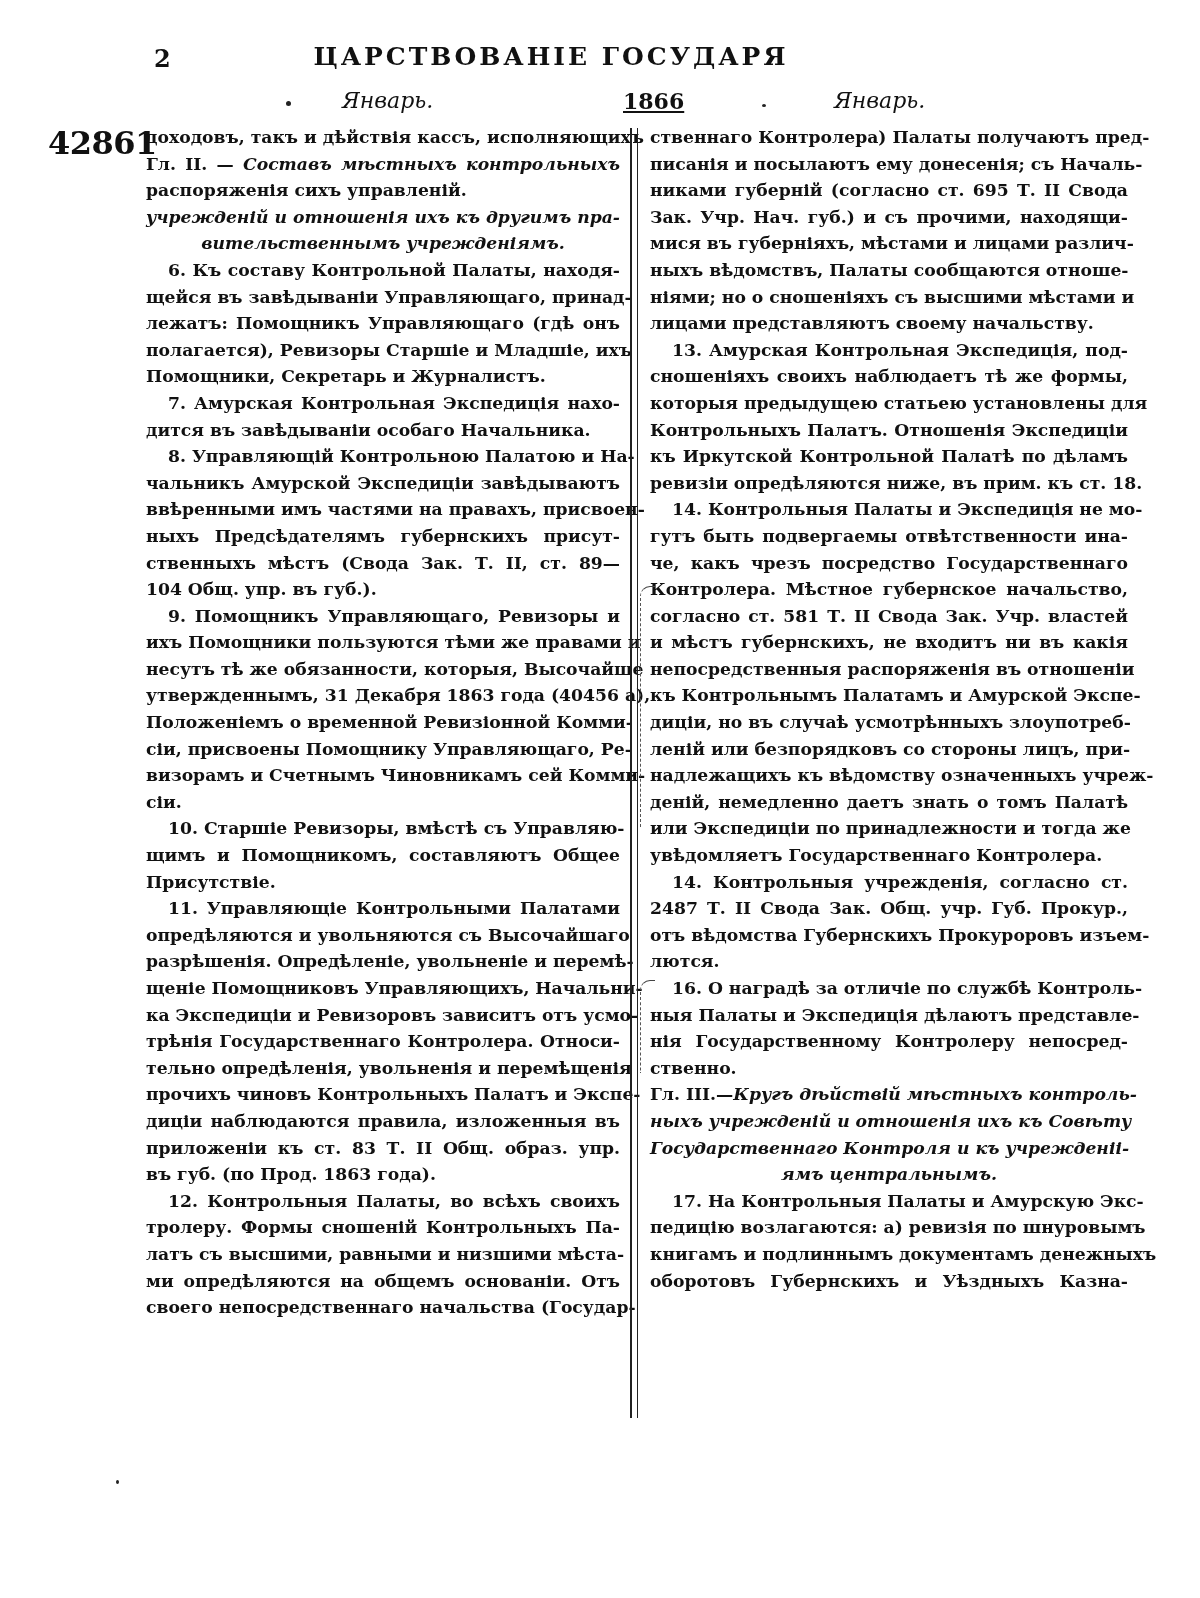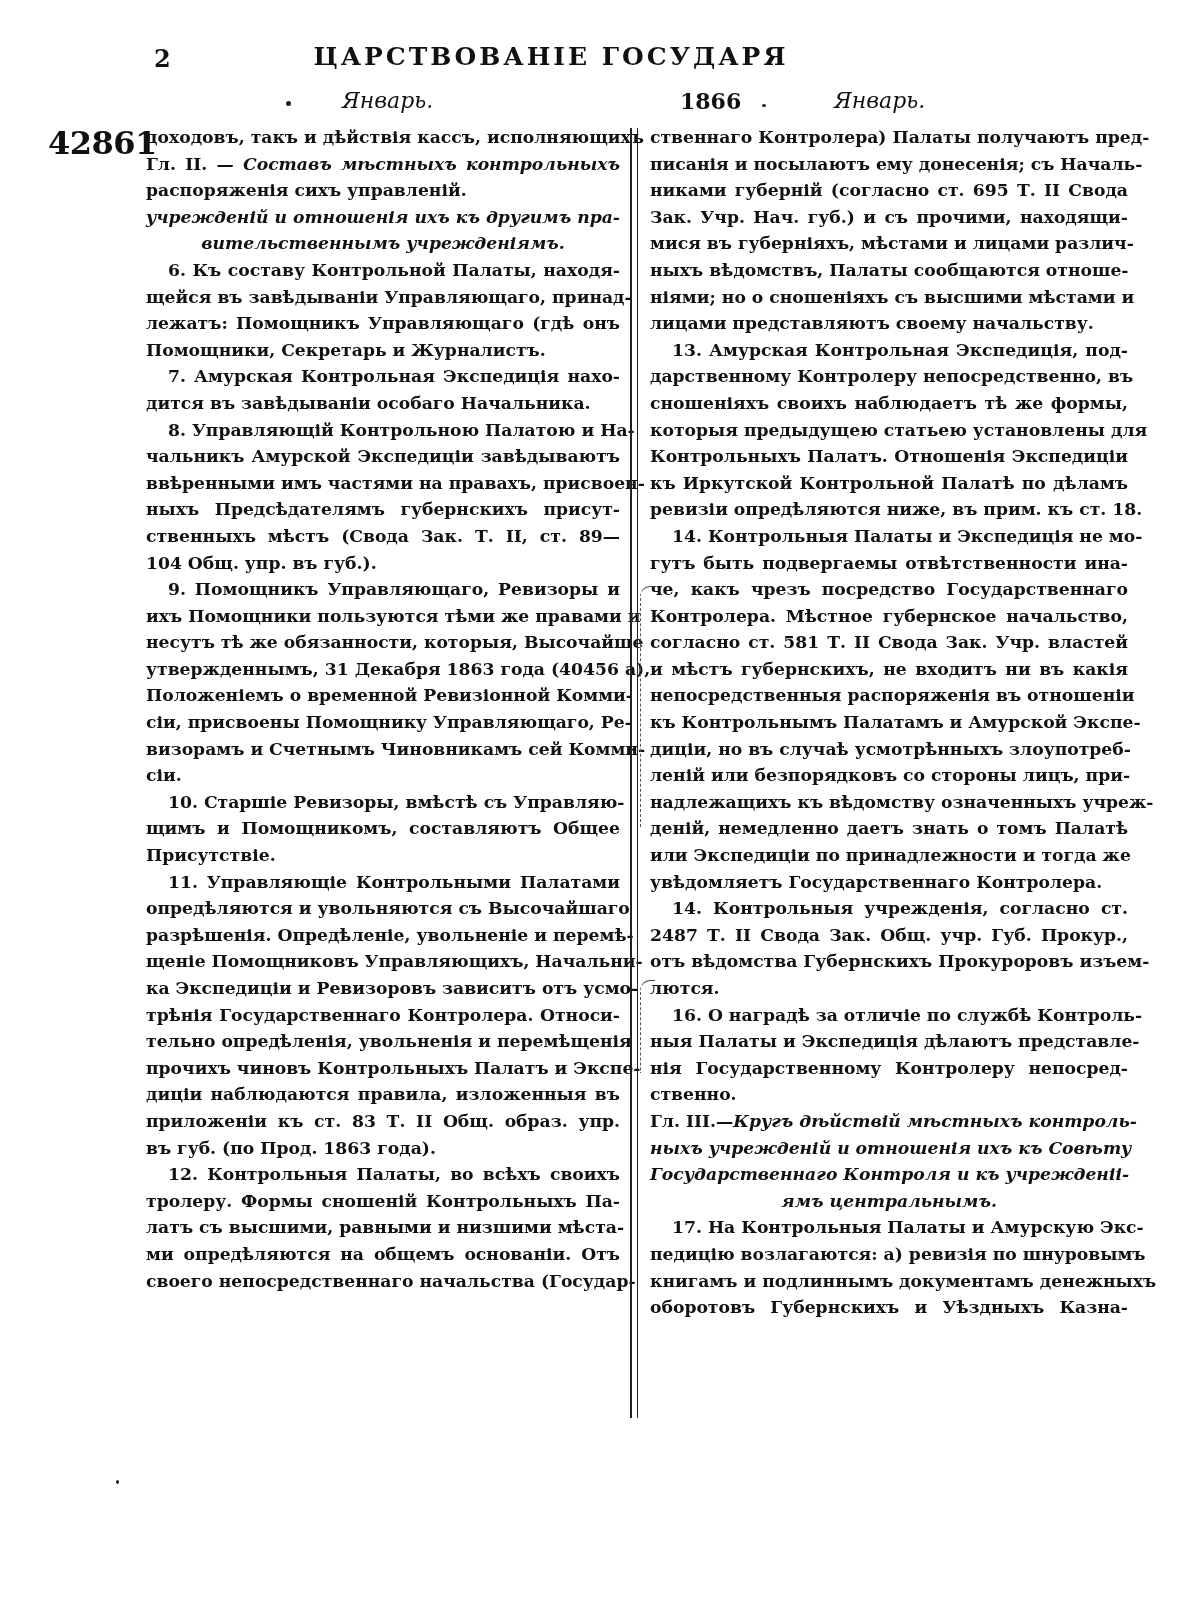--- a/index.html
+++ b/index.html
@@ -14,21 +14,21 @@
   }
   .running-head {
     position: absolute; left: 0; width: 1072px; top: 42px;
     text-align: center; font-size: 25px; letter-spacing: 3px; font-weight: bold;
     padding-left: 30px; box-sizing: border-box;
   }
   .dateline {
     position: absolute; top: 88px; height: 30px; font-size: 22px; margin-left: 44px;
   }
   .date-left { left: 298px; font-style: italic; }
-  .date-center { left: 636px; font-weight: bold; }
+  .date-center { left: 579px; font-weight: bold; text-decoration: underline; }
   .date-right { left: 790px; font-style: italic; }
   .stray-dot { position:absolute; width:5px; height:5px; background:#222; border-radius:50%; }
 
   .law-number {
     position: absolute; left: 48px; top: 124px;
     font-size: 32px; font-weight: 900; letter-spacing: -0.5px;
   }
   .column {
     position: absolute; top: 124px;
     font-size: 17.2px; line-height: 26.6px; font-weight: bold;
@@ -67,20 +67,21 @@
 
 <div class="column col-left" id="col-left">
     <span class="line">доходовъ, такъ и дѣйствія кассъ, исполняющихъ</span>
     <span class="line"><span>Гл. II. —</span><span class="chapter-italic"> Составъ мѣстныхъ контрольныхъ</span></span>
     <span class="line last">распоряженія сихъ управленій.</span>
     <span class="line chapter-italic">учрежденій и отношенія ихъ къ другимъ пра-</span>
     <span class="line chapter-italic center">вительственнымъ учрежденіямъ.</span>
     <span class="line indent">6. Къ составу Контрольной Палаты, находя-</span>
     <span class="line">щейся въ завѣдываніи Управляющаго, принад-</span>
     <span class="line">лежатъ: Помощникъ Управляющаго (гдѣ онъ</span>
+    <span class="line">полагается), Ревизоры Старшіе и Младшіе, ихъ</span>
     <span class="line last">Помощники, Секретарь и Журналистъ.</span>
     <span class="line indent">7. Амурская Контрольная Экспедиція нахо-</span>
     <span class="line last">дится въ завѣдываніи особаго Начальника.</span>
     <span class="line indent">8. Управляющій Контрольною Палатою и На-</span>
     <span class="line">чальникъ Амурской Экспедиціи завѣдываютъ</span>
     <span class="line">ввѣренными имъ частями на правахъ, присвоен-</span>
     <span class="line">ныхъ Предсѣдателямъ губернскихъ присут-</span>
     <span class="line">ственныхъ мѣстъ (Свода Зак. Т. II, ст. 89—</span>
     <span class="line last">104 Общ. упр. въ губ.).</span>
     <span class="line indent">9. Помощникъ Управляющаго, Ревизоры и</span>
@@ -117,21 +118,20 @@
 <div class="column col-right" id="col-right">
     <span class="line">ственнаго Контролера) Палаты получаютъ пред-</span>
     <span class="line">писанія и посылаютъ ему донесенія; съ Началь-</span>
     <span class="line">никами губерній (согласно ст. 695 Т. II Свода</span>
     <span class="line">Зак. Учр. Нач. губ.) и съ прочими, находящи-</span>
     <span class="line">мися въ губерніяхъ, мѣстами и лицами различ-</span>
     <span class="line">ныхъ вѣдомствъ, Палаты сообщаются отноше-</span>
     <span class="line">ніями; но о сношеніяхъ съ высшими мѣстами и</span>
     <span class="line last">лицами представляютъ своему начальству.</span>
     <span class="line indent">13. Амурская Контрольная Экспедиція, под-</span>
-    <span class="line">дарственному Контролеру непосредственно, въ</span>
     <span class="line">сношеніяхъ своихъ наблюдаетъ тѣ же формы,</span>
     <span class="line">которыя предыдущею статьею установлены для</span>
     <span class="line">Контрольныхъ Палатъ. Отношенія Экспедиціи</span>
     <span class="line">къ Иркутской Контрольной Палатѣ по дѣламъ</span>
     <span class="line">ревизіи опредѣляются ниже, въ прим. къ ст. 18.</span>
     <span class="line indent">14. Контрольныя Палаты и Экспедиція не мо-</span>
     <span class="line">гутъ быть подвергаемы отвѣтственности ина-</span>
     <span class="line">че, какъ чрезъ посредство Государственнаго</span>
     <span class="line">Контролера. Мѣстное губернское начальство,</span>
     <span class="line">согласно ст. 581 Т. II Свода Зак. Учр. властей</span>

